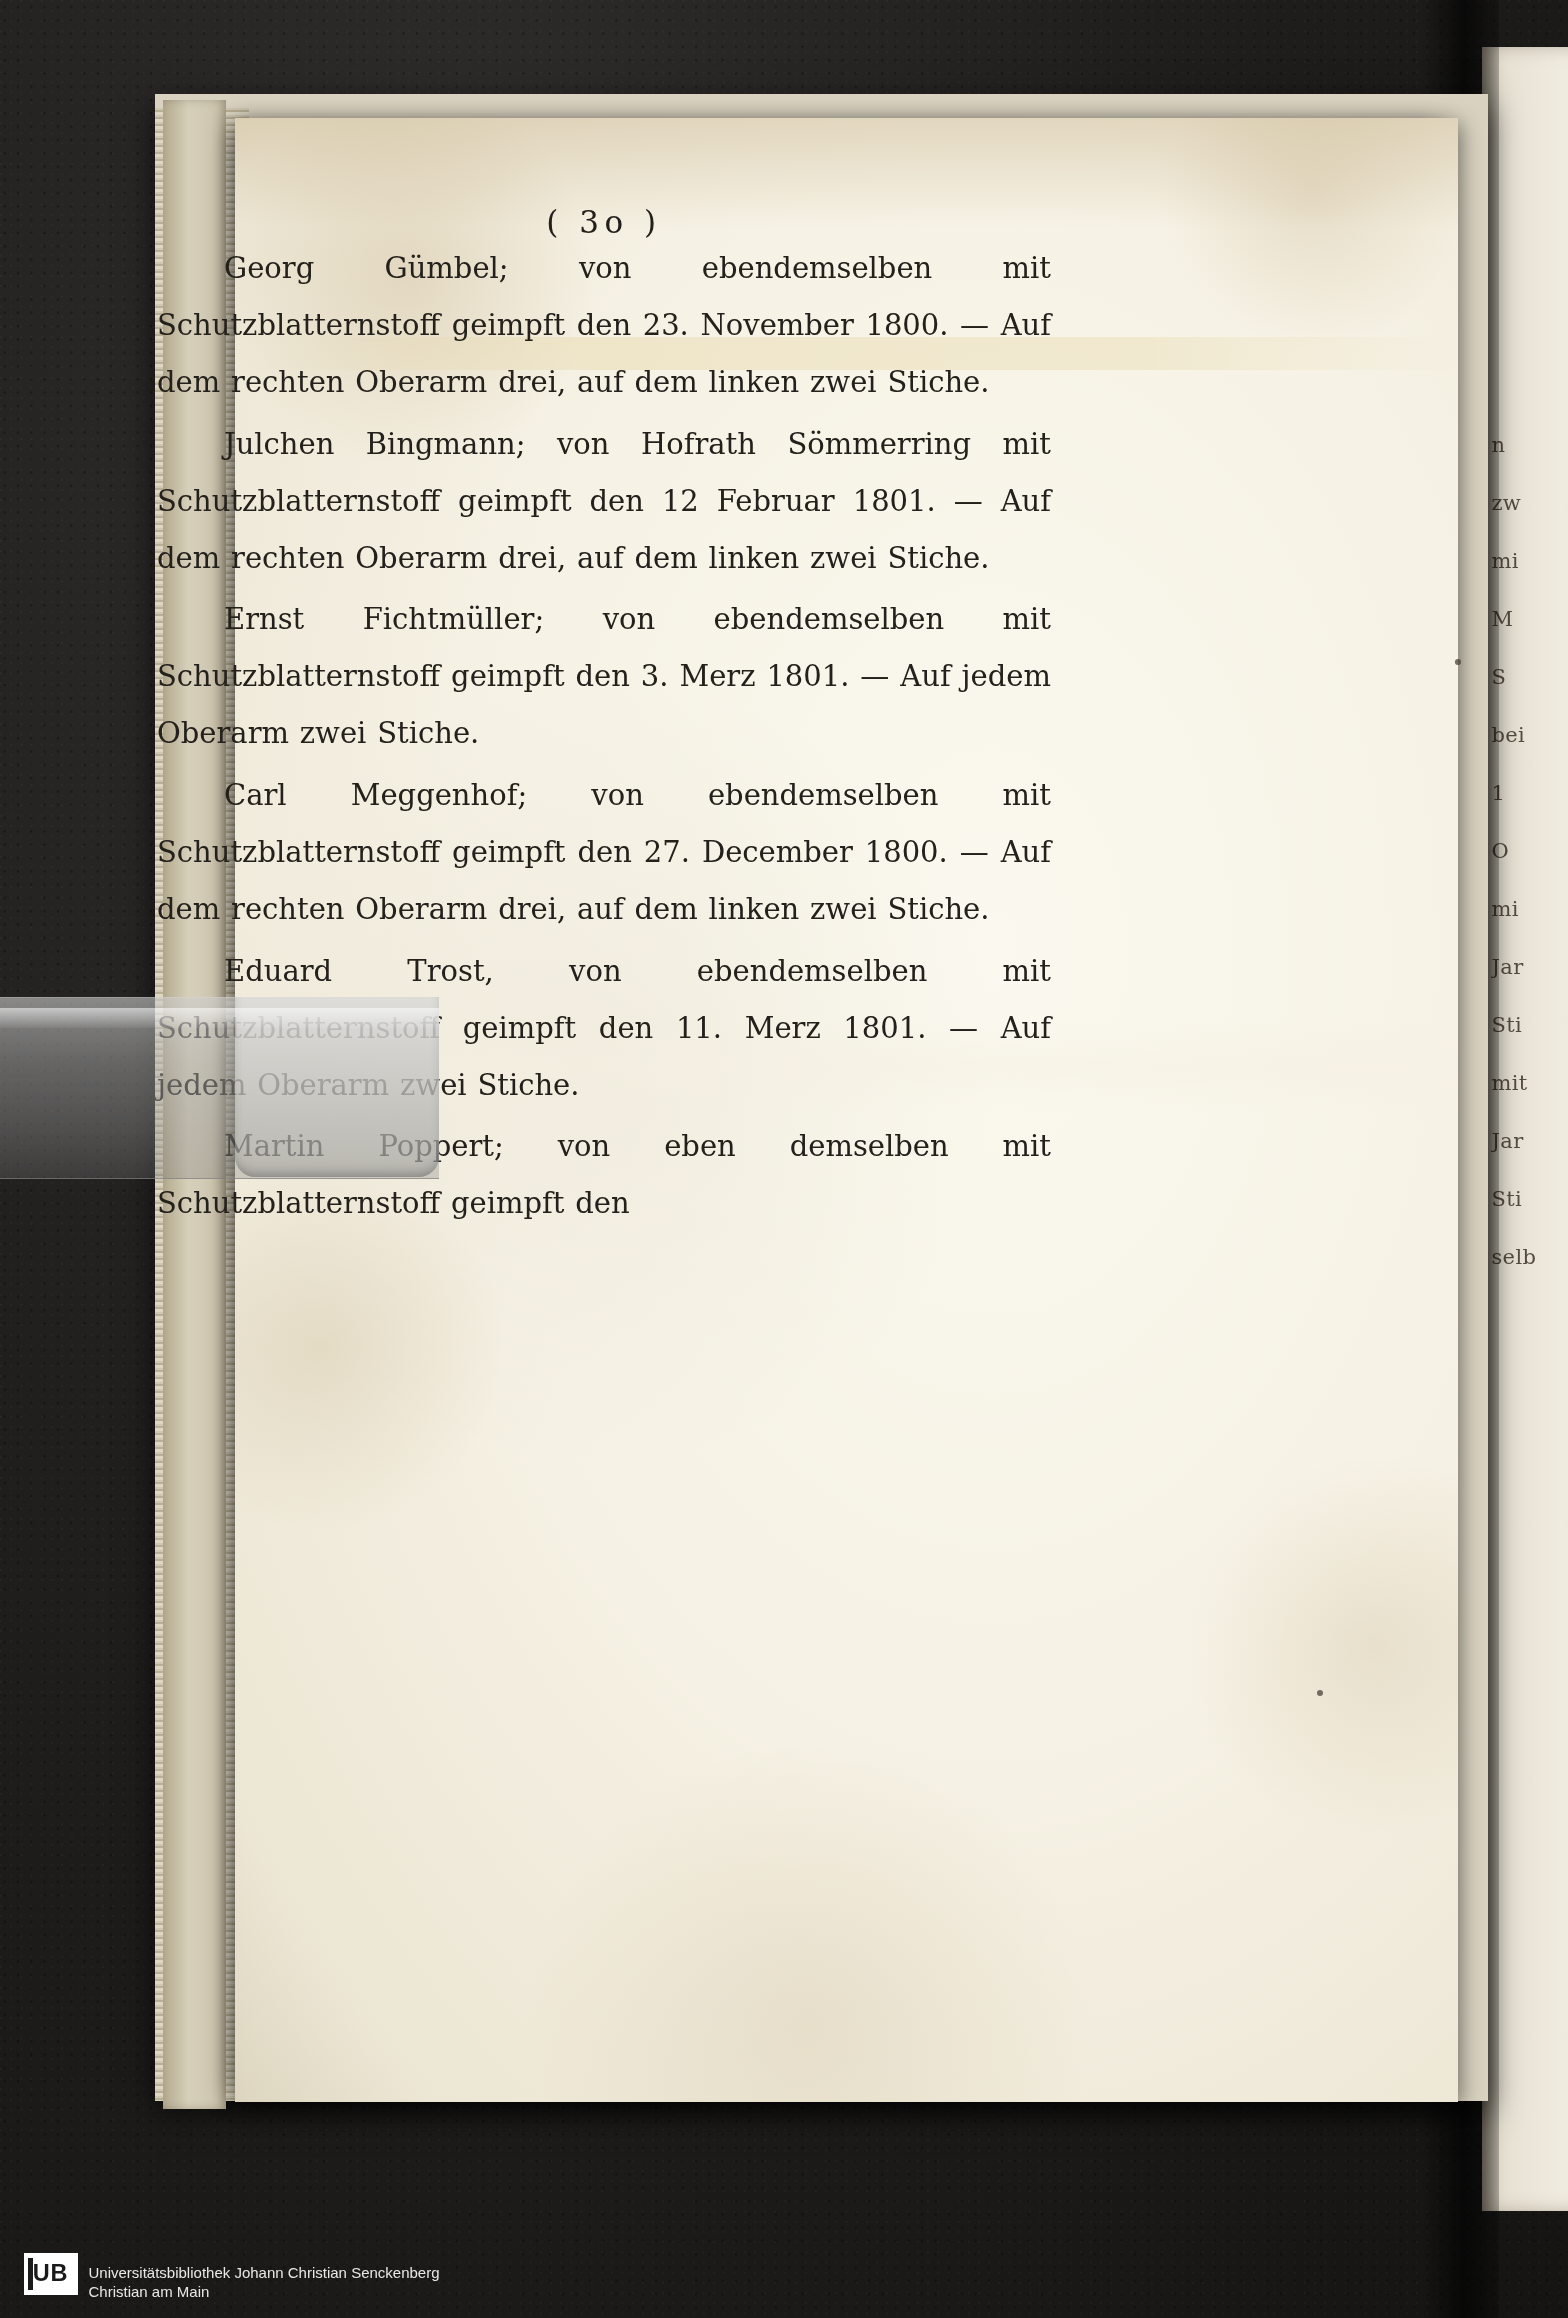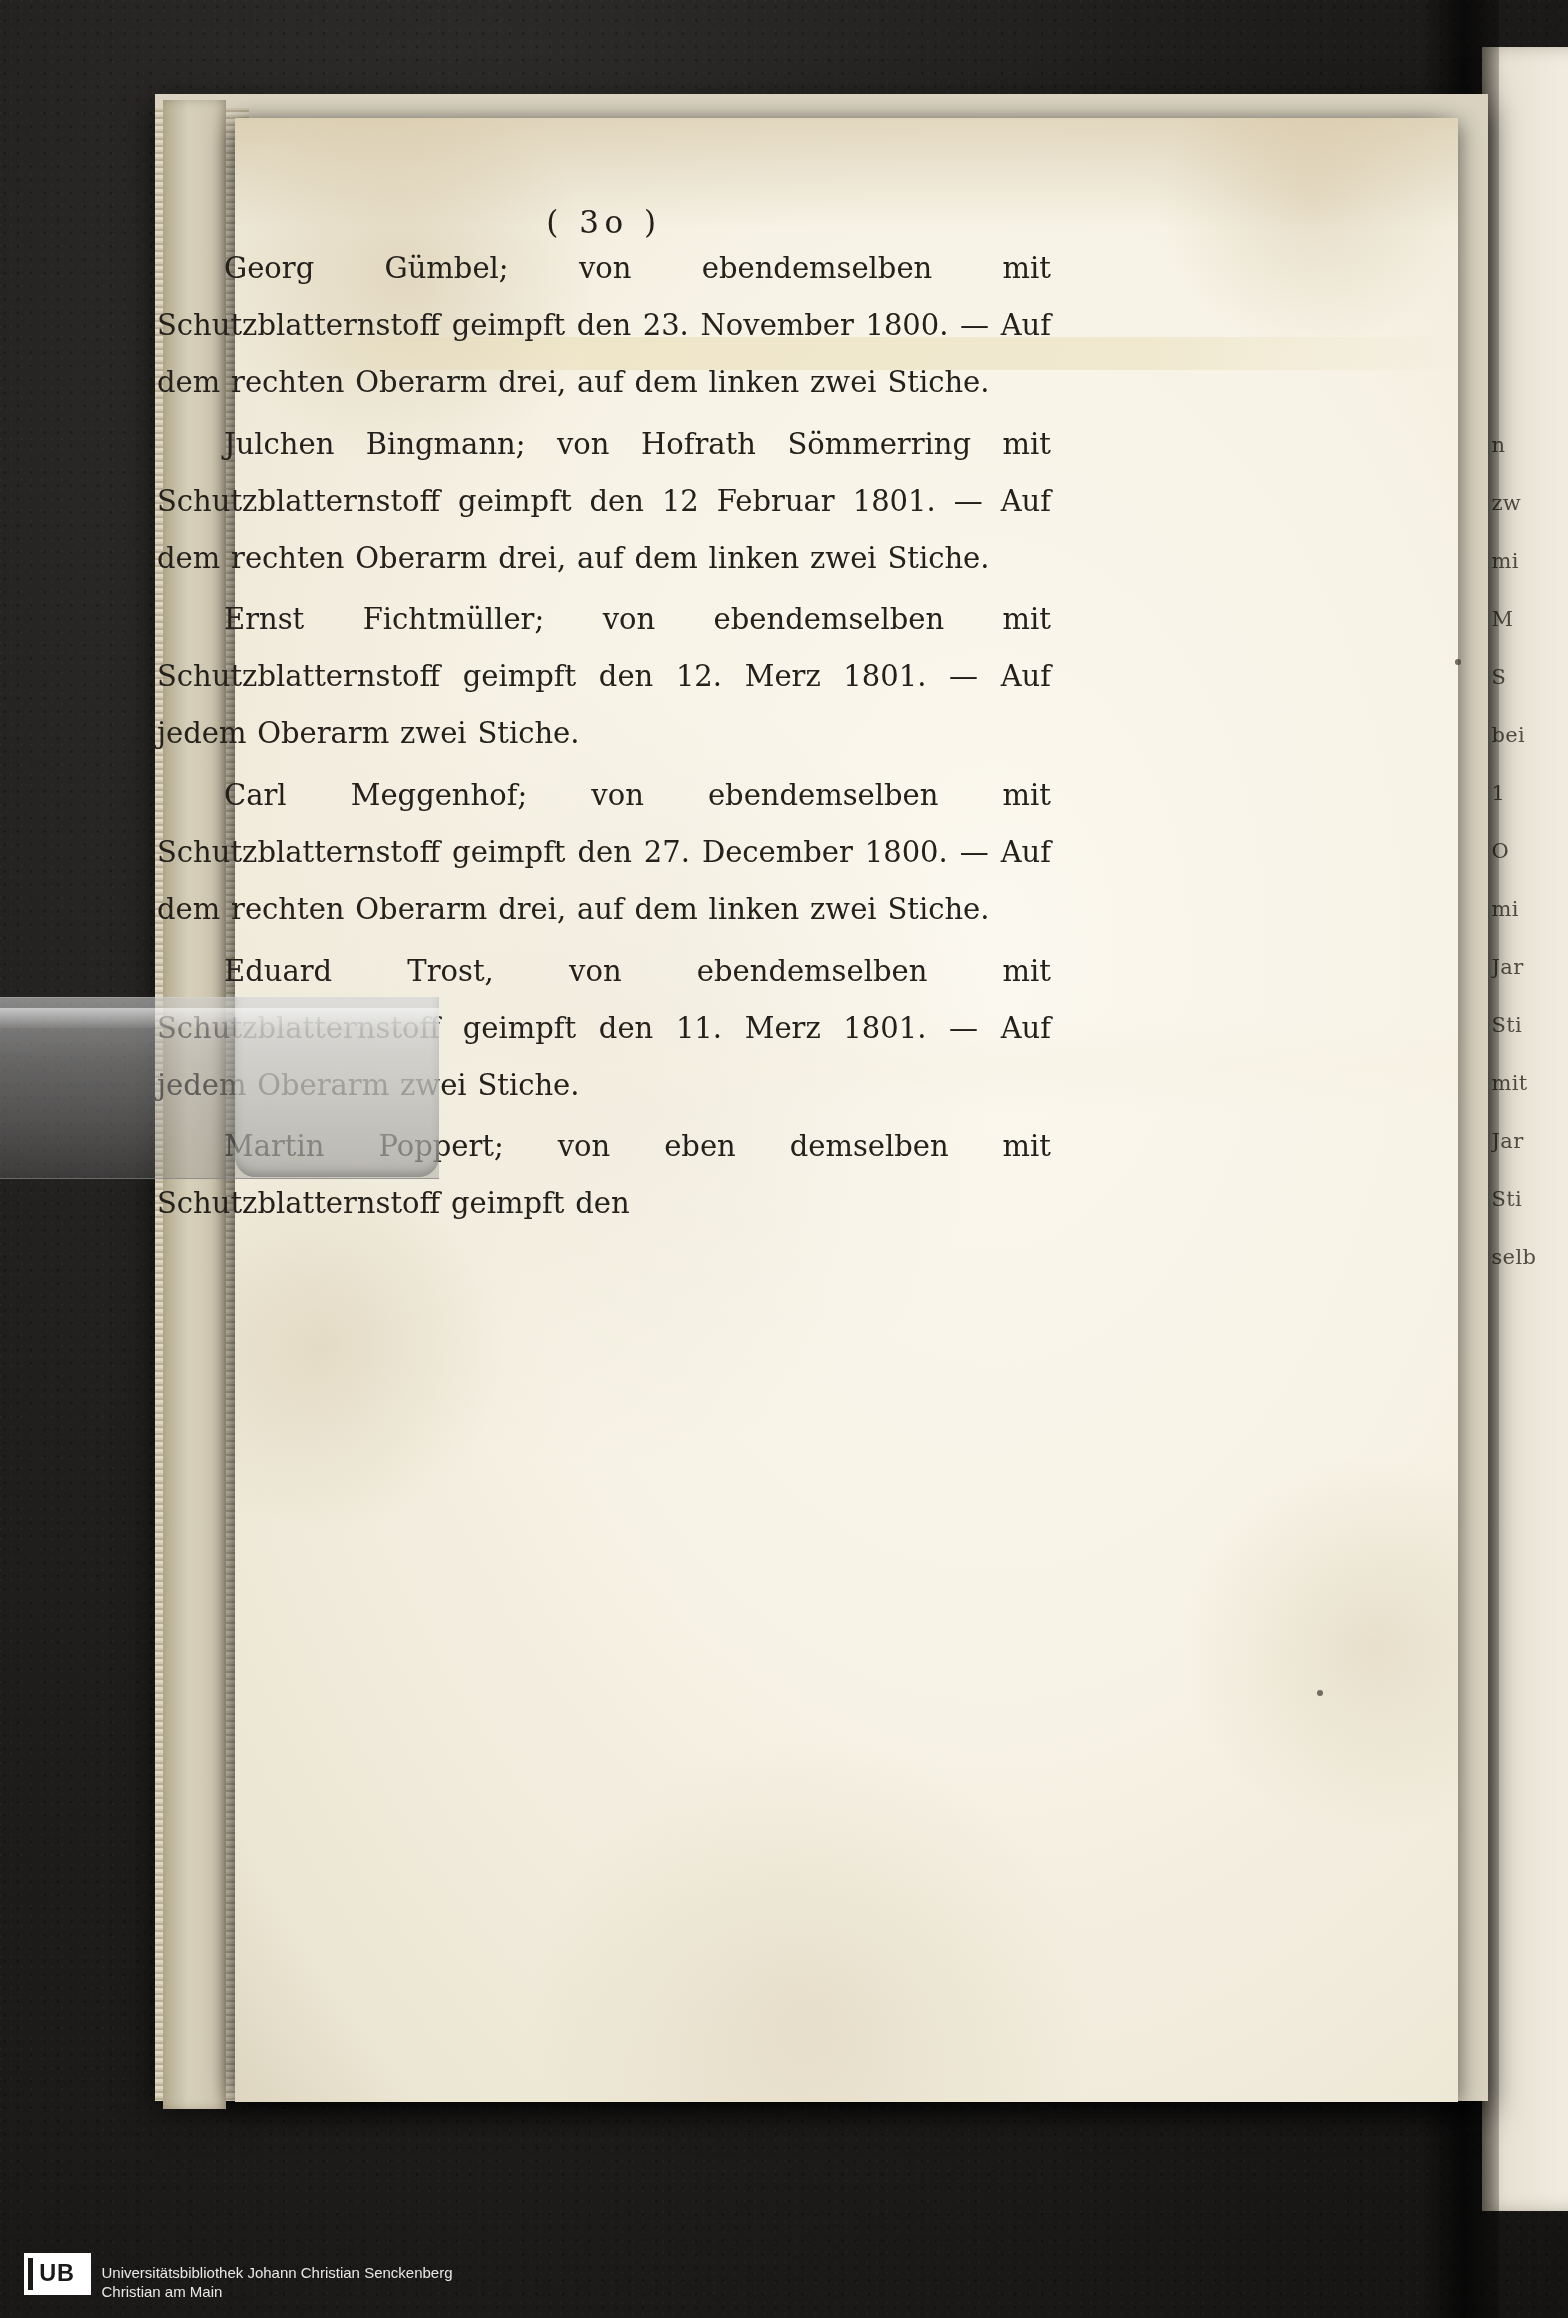--- a/index.html
+++ b/index.html
@@ -209,21 +209,21 @@
   
   .watermark {
     position: absolute;
     left: 23.5px;
     bottom: 17px;
     display: flex;
     align-items: center;
     gap: 11px;
   }
   .ub-logo {
-    width: 67px;
+    width: 54px;
     height: 42px;
     background: #ffffff;
     color: #1a1a1a;
     display: flex;
     align-items: center;
     justify-content: center;
     font-family: "Liberation Sans", sans-serif;
     font-weight: bold;
     font-size: 23.5px;
     letter-spacing: 0.8px;
@@ -294,21 +294,21 @@
     <div class="page-foxing"></div>
   </div>
 
   <div class="band-warm"></div>
   <div class="band-soft"></div>
 
   <div class="text-block">
     <div class="folio">(  3o  )</div>
     <p class="para">Georg Gümbel; von ebendemselben mit Schutzblatternstoff geimpft den 23. November 1800. — Auf dem rechten Oberarm drei, auf dem linken zwei Stiche.</p>
     <p class="para">Julchen Bingmann; von Hofrath Sömmerring mit Schutzblatternstoff geimpft den 12 Februar 1801. — Auf dem rechten Oberarm drei, auf dem linken zwei Stiche.</p>
-    <p class="para">Ernst Fichtmüller; von ebendemselben mit Schutzblatternstoff geimpft den 12. Merz 1801. — Auf jedem Oberarm zwei Stiche.</p>
+    <p class="para">Ernst Fichtmüller; von ebendemselben mit Schutzblatternstoff geimpft den 3. Merz 1801. — Auf jedem Oberarm zwei Stiche.</p>
     <p class="para">Carl Meggenhof; von ebendemselben mit Schutzblatternstoff geimpft den 27. December 1800. — Auf dem rechten Oberarm drei, auf dem linken zwei Stiche.</p>
     <p class="para">Eduard Trost, von ebendemselben mit Schutzblatternstoff geimpft den 11. Merz 1801. — Auf jedem Oberarm zwei Stiche.</p>
     <p class="para">Martin Poppert; von eben demselben mit Schutzblatternstoff geimpft den</p>
   </div>
 
   <div class="ink-dot" style="left:1455px; top:659px; width:5.5px; height:5.5px;"></div>
   <div class="ink-dot" style="left:1317px; top:1690px; width:6.3px; height:6.3px;"></div>
 
   <div class="holder-bar"></div>
   <div class="holder-tab"></div>

